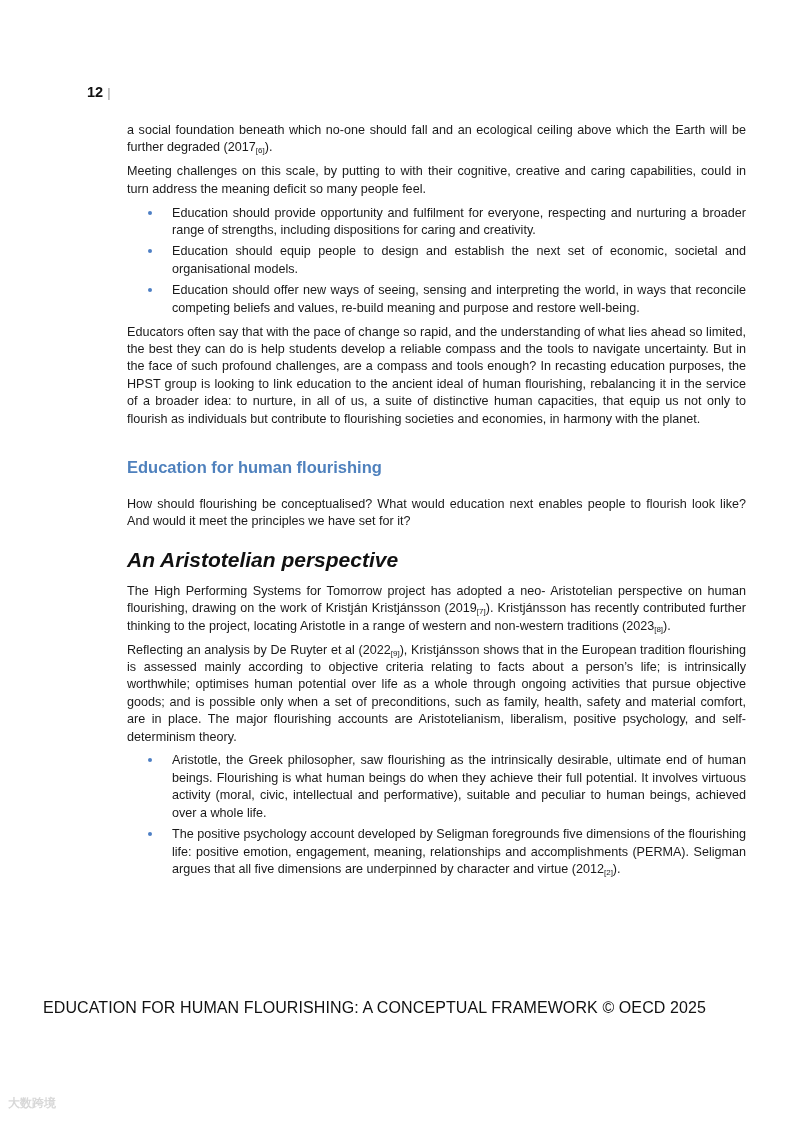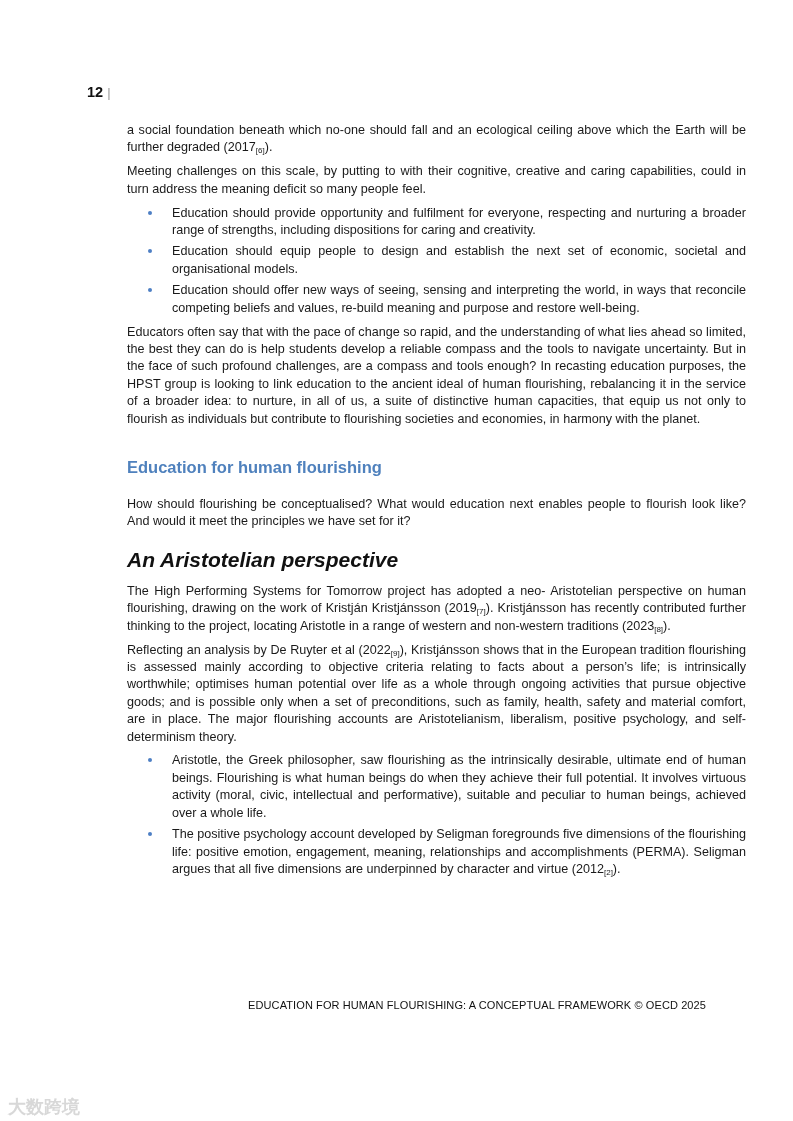--- a/index.html
+++ b/index.html
@@ -10,22 +10,22 @@
   .content { position: absolute; left: 87px; top: 122px; width: 619px; margin-left: 40px; }
   p.body { margin: 0 0 6.5px 0; font-size: 12.6px; line-height: 17.4px; text-align: justify; }
   sub.ref { font-size: 8px; vertical-align: -2px; line-height: 0; }
   ul.bullets { list-style: none; margin: 0 0 6.5px 0; padding: 0; }
   ul.bullets li { position: relative; padding-left: 45px; font-size: 12.6px; line-height: 17.4px;
                   text-align: justify; margin-bottom: 4px; }
   ul.bullets li .bullet { position: absolute; left: 21px; top: 6px; width: 4px; height: 4px;
                           border-radius: 50%; background: #4d7fc4; }
   h2.section { margin: 30px 0 19px 0; font-size: 16.5px; font-weight: bold; color: #4f81bd; }
   h3.sub { margin: 17px 0 11px 0; font-size: 21px; font-weight: bold; font-style: italic; color: #111; }
-  .footer { position: absolute; right: 87px; top: 999px; font-size: 11px; color: #111; letter-spacing: 0.1px; }
-  .watermark { position: absolute; left: 8px; top: 1095px; font-size: 18px; color: #d8d8d8; font-weight: bold; }
+  .footer { position: absolute; right: 87px; top: 999px; font-size: 16px; color: #111; letter-spacing: 0.1px; }
+  .watermark { position: absolute; left: 8px; top: 1095px; font-size: 12px; color: #d8d8d8; font-weight: bold; }
 </style>
 </head>
 <body>
 
 <div class="page-num">
   <span>12</span><span class="sep">|</span>
 </div>
 
 <div class="content">
   <p class="body"><span>a social foundation beneath which no-one should fall and an ecological ceiling above which the Earth will be further degraded (2017</span><sub class="ref">[6]</sub><span>).</span></p>

